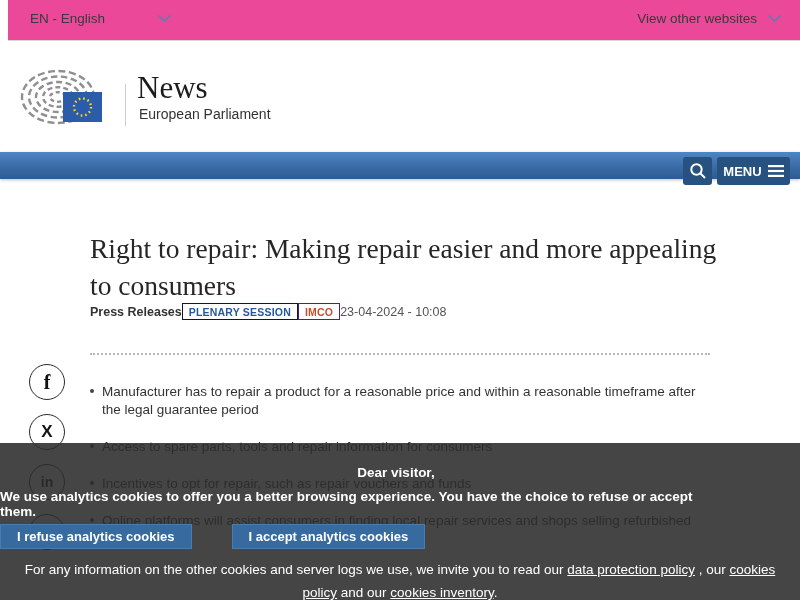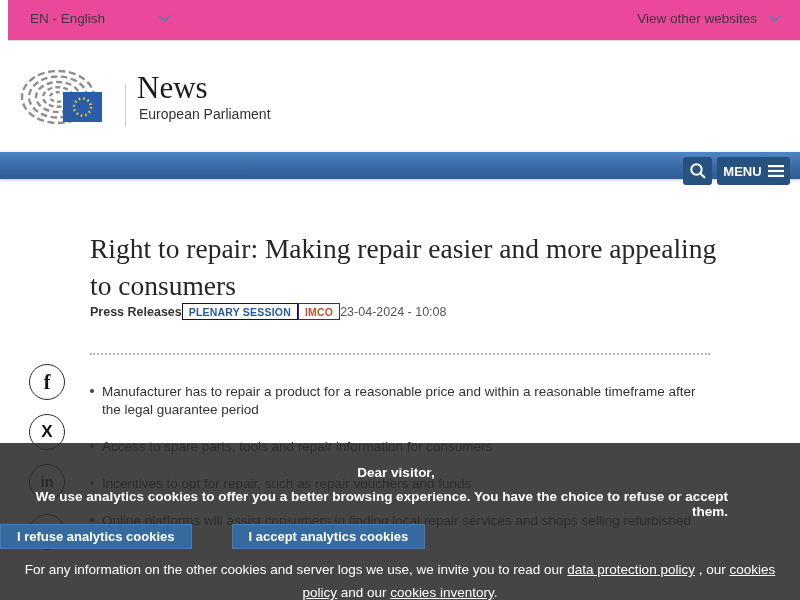--- a/index.html
+++ b/index.html
@@ -99,21 +99,21 @@
   
   .cookie-overlay {
     position:absolute; left:0; top:443px; width:800px; height:157px;
     background:rgba(43,43,43,0.88); color:#fff; z-index:50;
   }
   .cookie-greeting {
     position:absolute; top:22px; left:0; width:792px; text-align:center;
     font-size:13.5px; font-weight:bold;
   }
   .cookie-message {
-    position:absolute; top:46px; left:0; width:728px; text-align:right;
+    position:absolute; top:46px; left:0; width:728px; text-align:left;
     font-size:13.5px; font-weight:bold;
   }
   .cookie-buttons {
     position:absolute; top:81px; left:0; width:757px; display:flex;
     justify-content:flex-start; gap:40px;
   }
   .cookie-btn {
     background:#376a9f; border:1px solid #4a7cae; color:#fff; font-weight:bold;
     font-size:13px; padding:4px 16px; cursor:pointer;
     font-family:"Liberation Sans", sans-serif;

